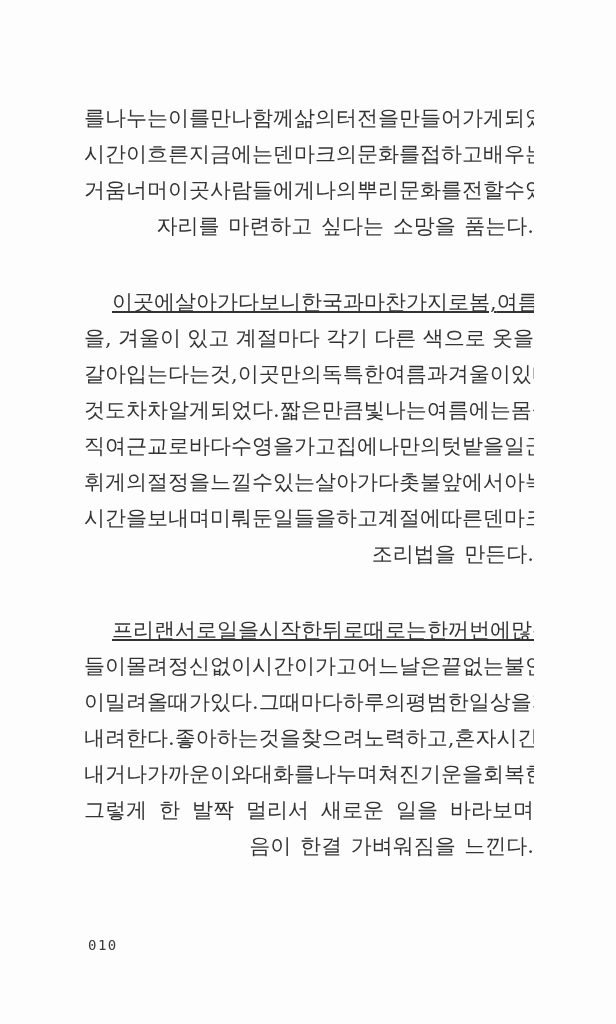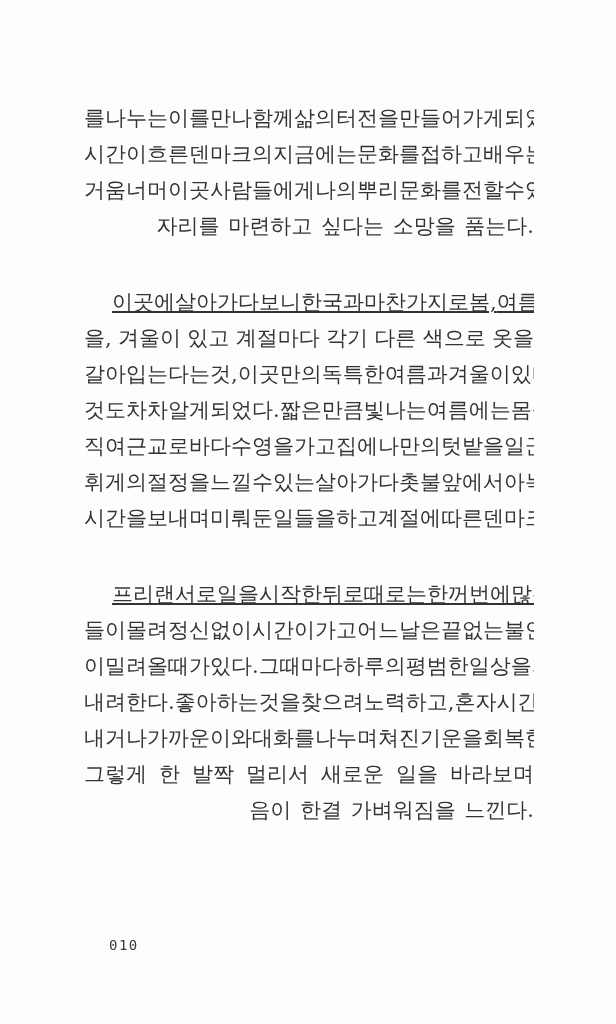--- a/index.html
+++ b/index.html
@@ -55,21 +55,20 @@
     left: 88px;
     top: 936px;
     height: 18px;
     line-height: 18px;
   }
   .folio {
     font-family: "DejaVu Sans Mono", "Liberation Mono", monospace;
     font-size: 14px;
     letter-spacing: 1.5px;
     color: var(--folio);
-    margin-left: 21px;
   }
 </style>
 </head>
 <body>
 
 <div class="page">
   <main class="text-block" id="text-block">
 
   <div class="paragraph">
         <div class="line">
@@ -79,22 +78,22 @@
           <span>만나</span>
           <span>함께</span>
           <span>삶의</span>
           <span>터전을</span>
           <span>만들어가게</span>
           <span>되었다.</span>
         </div>
         <div class="line">
           <span>시간이</span>
           <span>흐른</span>
+          <span>지금에는</span>
           <span>덴마크의</span>
-          <span>지금에는</span>
           <span>문화를</span>
           <span>접하고</span>
           <span>배우는</span>
         </div>
         <div class="line">
           <span>거움</span>
           <span>너머</span>
           <span>이곳</span>
           <span>사람들에게</span>
           <span>나의</span>
@@ -171,20 +170,21 @@
         <div class="line">
           <span>시간을</span>
           <span>보내며</span>
           <span>미뤄둔</span>
           <span>일들을</span>
           <span>하고</span>
           <span>계절에</span>
           <span>따른</span>
           <span>덴마크식</span>
         </div>
+        <div class="line last">조리법을 만든다.</div>
       </div>
       <div class="paragraph indent">
         <div class="line">
           <span>프리랜서로</span>
           <span>일을</span>
           <span>시작한</span>
           <span>뒤로</span>
           <span>때로는</span>
           <span>한꺼번에</span>
           <span>많은</span>

